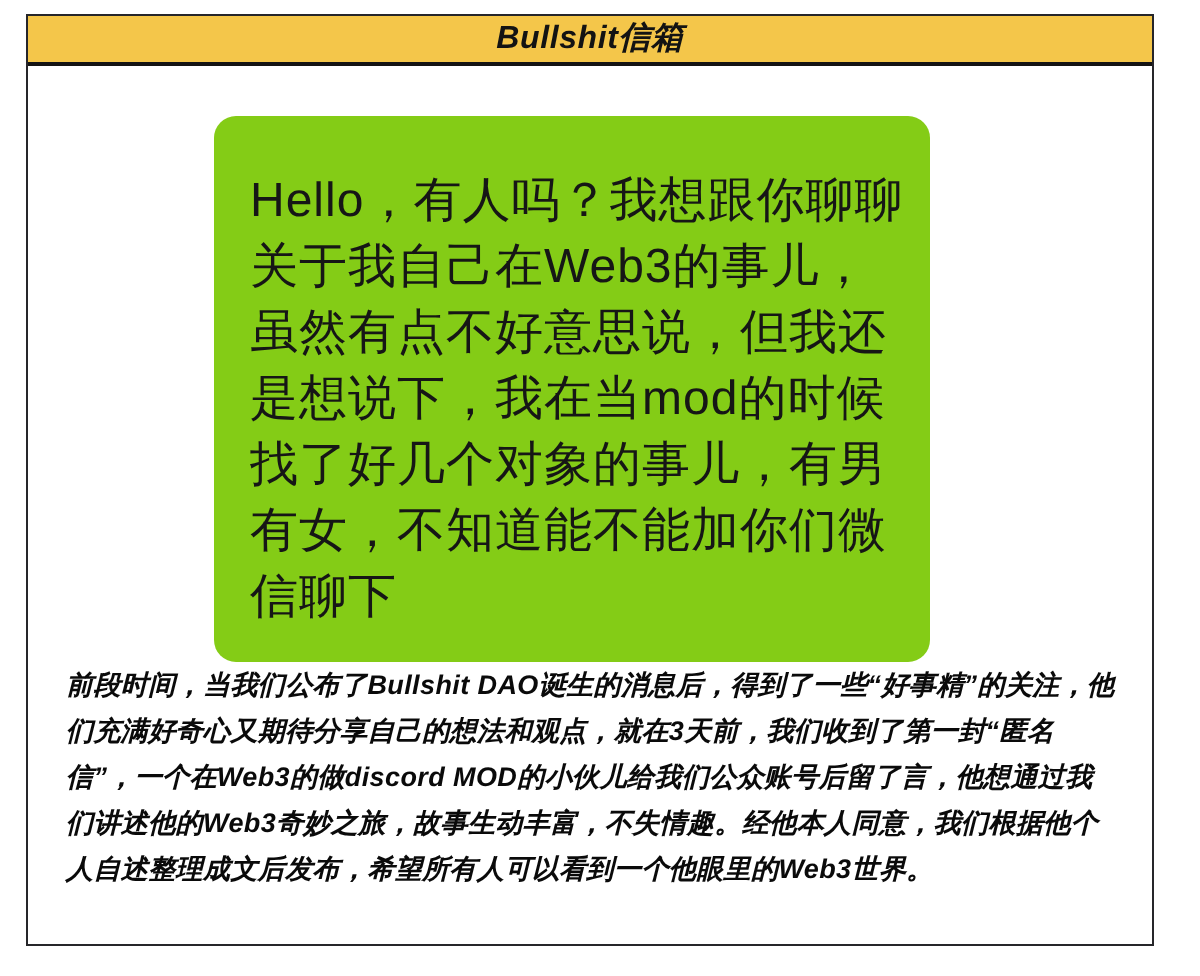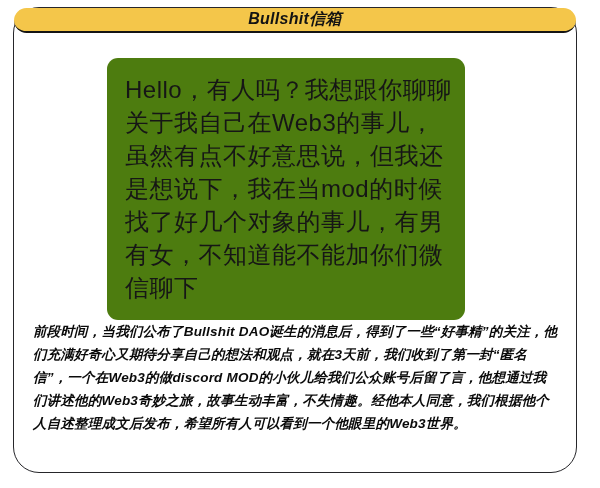--- a/index.html
+++ b/index.html
@@ -1,15 +1,15 @@
 <!DOCTYPE html>
 <html><head>
 <meta charset="utf-8">
 <style>
-  * { margin: 0; padding: 0; box-sizing: border-box; border-radius: 26px; }
+  * { margin: 0; padding: 0; box-sizing: border-box; }
   html, body { background: #ffffff; }
   body {
     width: 600px; height: 488px;
     font-family: "Liberation Sans", sans-serif;
     position: relative;
     overflow: hidden;
   }
   .canvas {
     position: absolute; left: 0; top: 0;
     width: 600px; height: 488px;
@@ -35,23 +35,23 @@
     font-weight: bold;
     font-style: italic;
     color: #131313;
     letter-spacing: 0.3px;
     white-space: nowrap;
   }
   .bubble {
     margin: 25px 0 0 93px;
     width: 358px;
     min-height: 262px;
-    background: #4d7c0f;
+    background: #84cc16;
     border-radius: 11px;
-    padding: 15px 18px 16px 18px;
+    padding: 26px 18px 16px 18px;
   }
   .bubble-text {
     font-size: 24px;
     line-height: 33px;
     color: #161616;
     letter-spacing: 0.5px;
     white-space: nowrap;
   }
   .intro {
     padding: 0 12px 0 19px;

